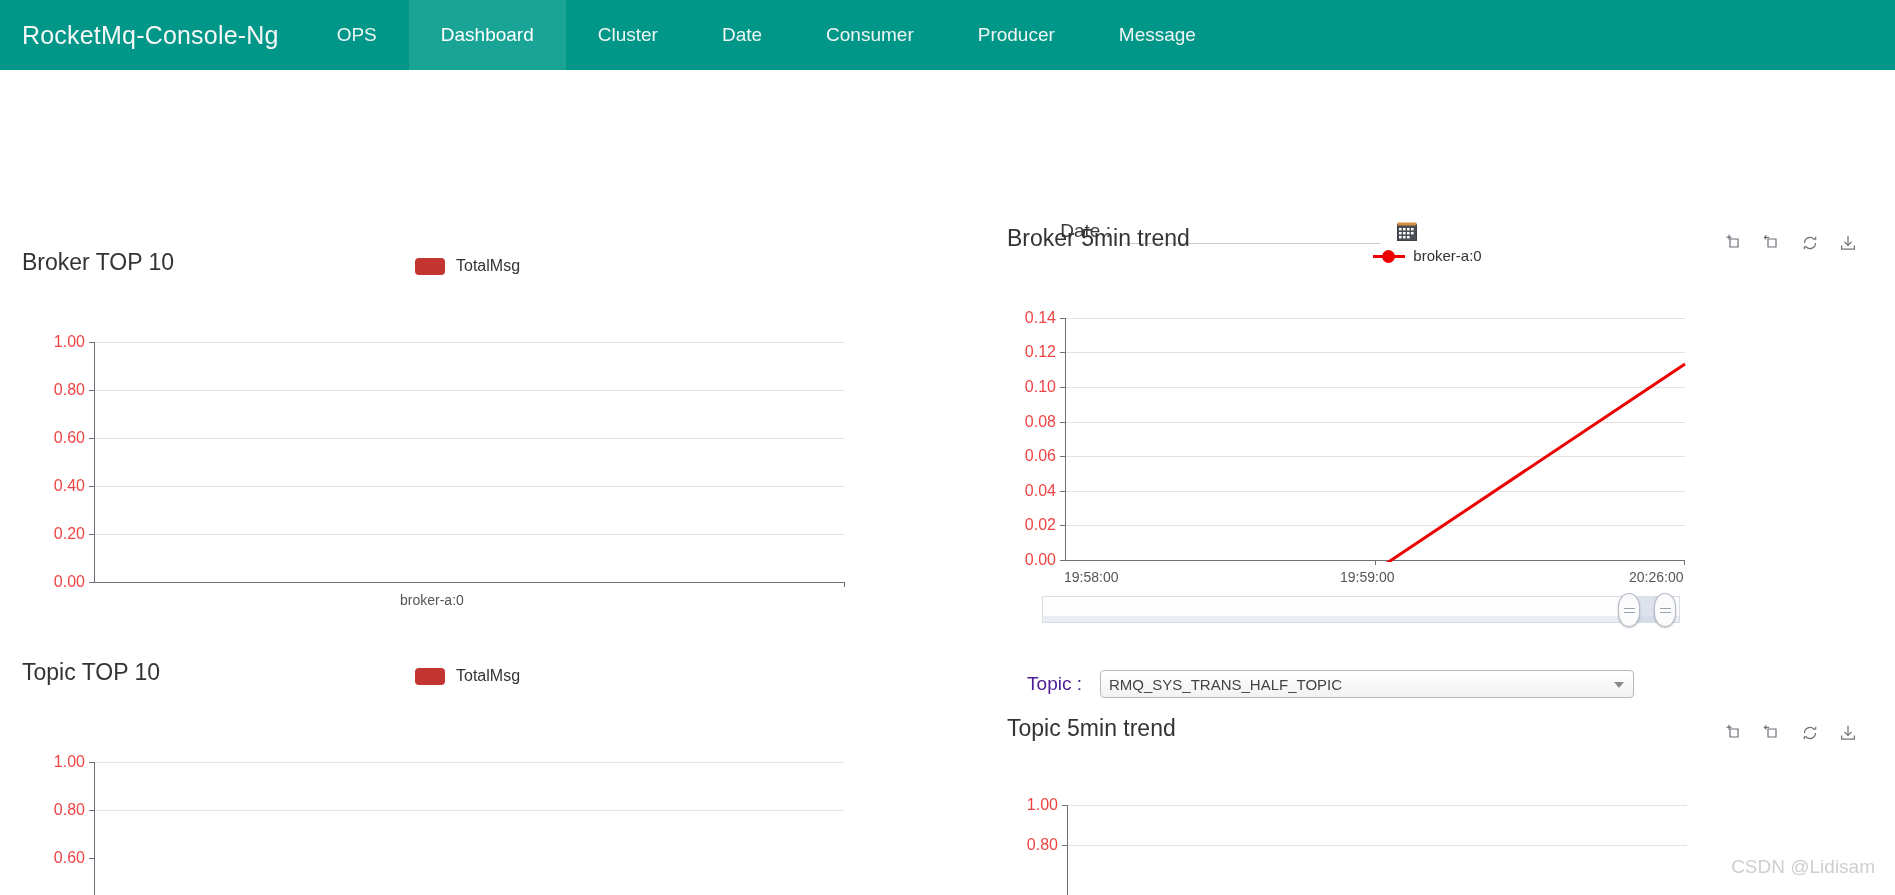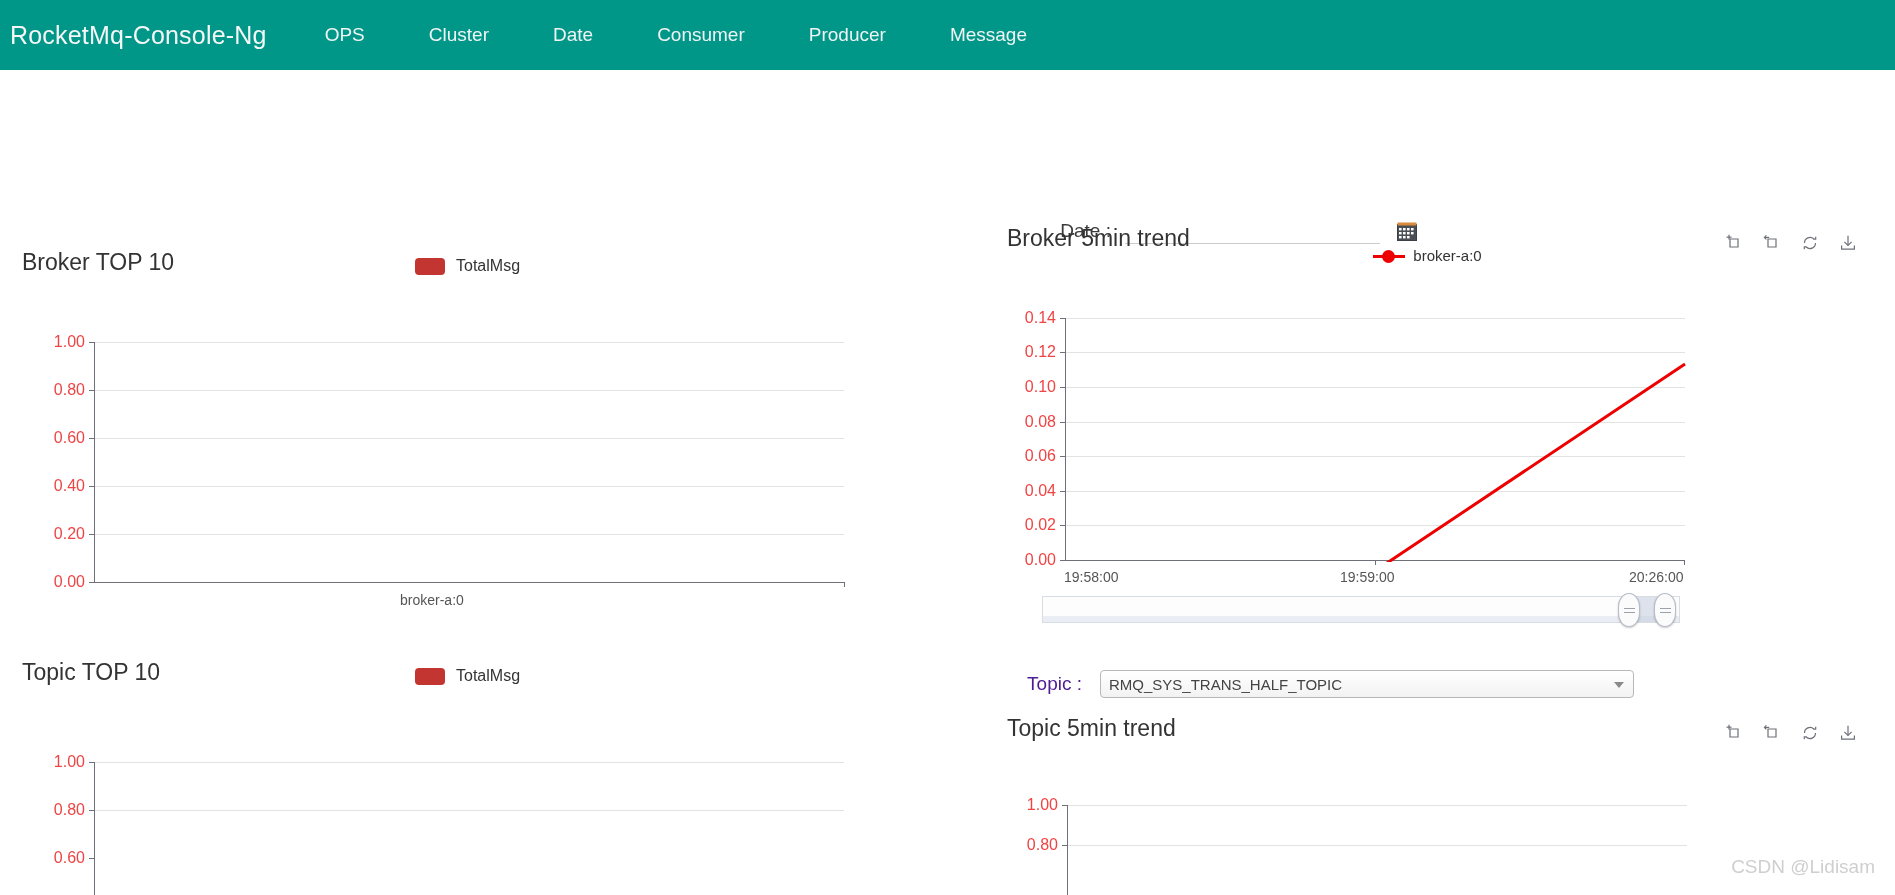--- a/index.html
+++ b/index.html
@@ -16,21 +16,21 @@
   .navbar {
     position: relative;
     height: 70px;
     background: #009688;
     display: flex;
     align-items: stretch;
     width: 100%;
   }
   .brand {
     display: flex; align-items: center;
-    padding: 0 26px 0 10px;
+    padding: 0 26px 0 22px;
     font-size: 25px;
     color: #f5f7f7;
     letter-spacing: .2px;
     white-space: nowrap;
   }
   .nav-links { display: flex; align-items: stretch; }
   .nav-link {
     display: flex; align-items: center;
     padding: 0 32px;
     font-size: 19px;
@@ -237,20 +237,21 @@
     pointer-events: none;
   }
 </style>
 </head>
 <body>
 
 <div class="navbar">
   <div class="brand">RocketMq-Console-Ng</div>
   <div class="nav-links">
     <a class="nav-link">OPS</a>
+    <a class="nav-link active">Dashboard</a>
     <a class="nav-link">Cluster</a>
     <a class="nav-link">Date</a>
     <a class="nav-link">Consumer</a>
     <a class="nav-link">Producer</a>
     <a class="nav-link">Message</a>
   </div>
 </div>
 
 <div class="page">
 

